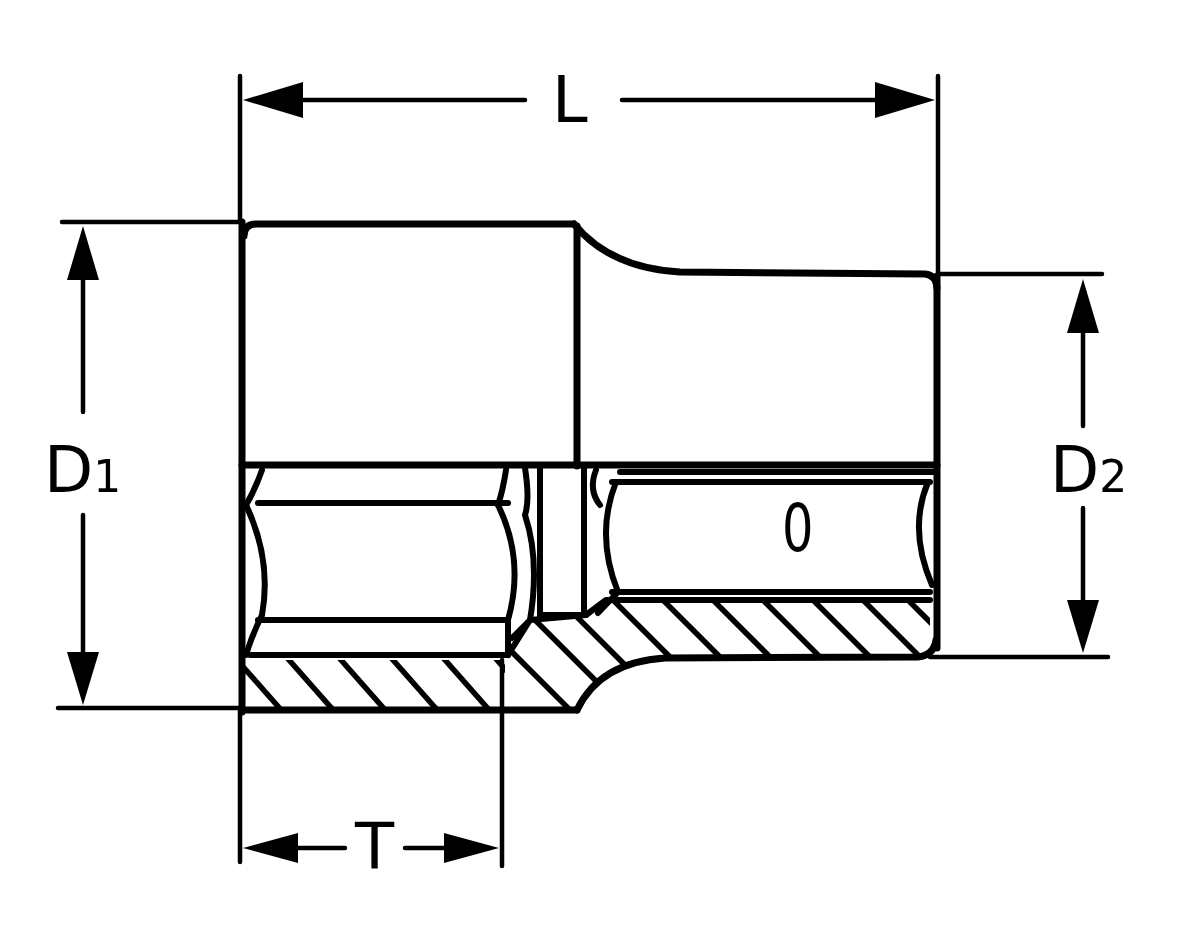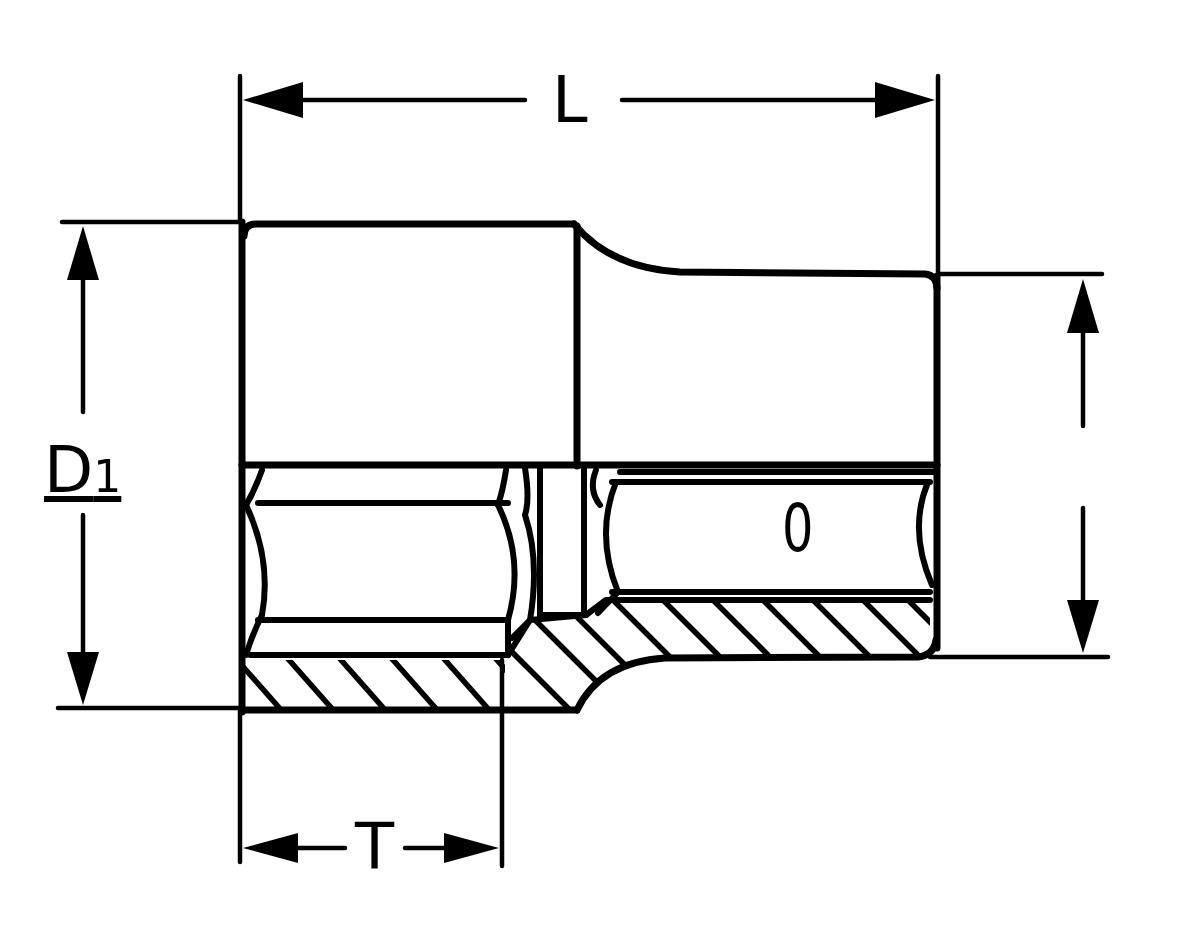--- a/index.html
+++ b/index.html
@@ -151,24 +151,27 @@
     <line class="hatch" x1="810" y1="597" x2="875" y2="662"></line>
     <line class="hatch" x1="860" y1="597" x2="925" y2="662"></line>
     <line class="hatch" x1="905" y1="597" x2="970" y2="662"></line>
   </g>
 </svg>
 
 <div class="lbl lbl-main" style="left:552px; top:68px;">
   <span>L</span>
 </div>
 
-<div class="lbl lbl-main" style="left:44px; top:438px;text-decoration:underline;">
+<div class="lbl lbl-main" style="left:44px; top:438px;">
   <span>D</span><span class="lbl-sub">1</span>
 </div>
 
+<div class="lbl lbl-main" style="left:1050px; top:438px;">
+  <span>D</span><span class="lbl-sub">2</span>
+</div>
 
 <div class="lbl lbl-main" style="left:355px; top:815px;">
   <span>T</span>
 </div>
 
 <div class="lbl" style="left:782px; top:496px; font-size:66px; transform: scaleX(0.75); transform-origin: left top;">
   <span>0</span>
 </div>
 
 </div>

